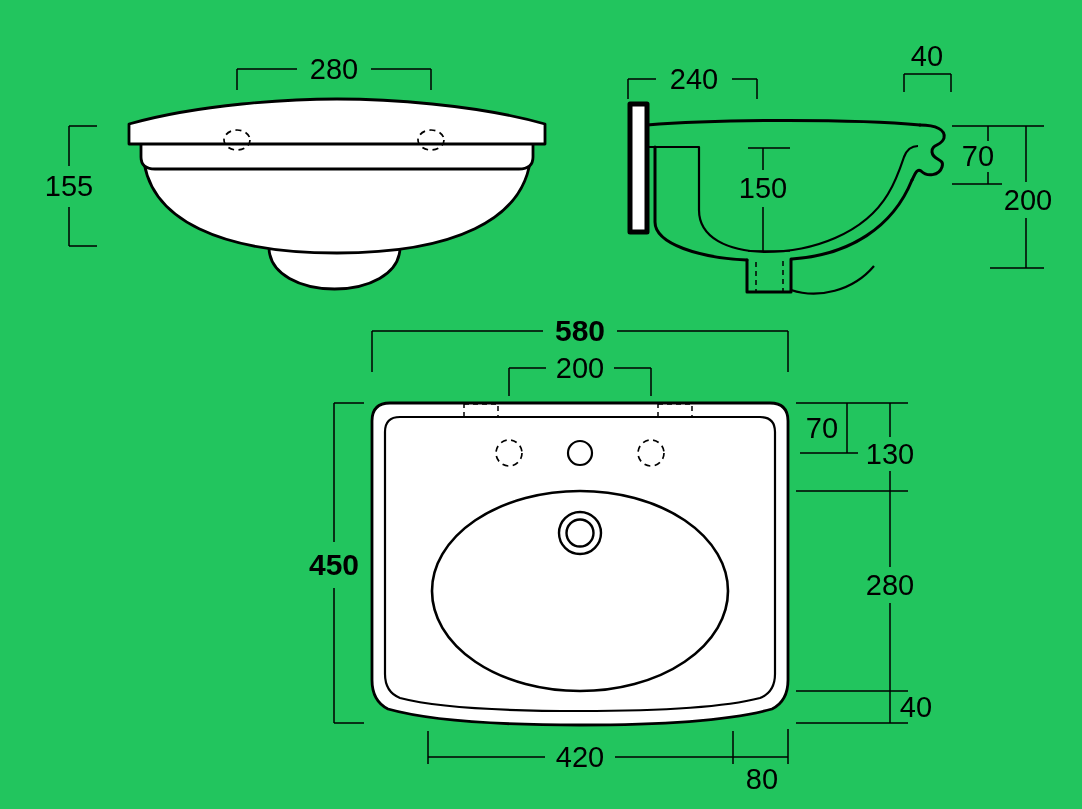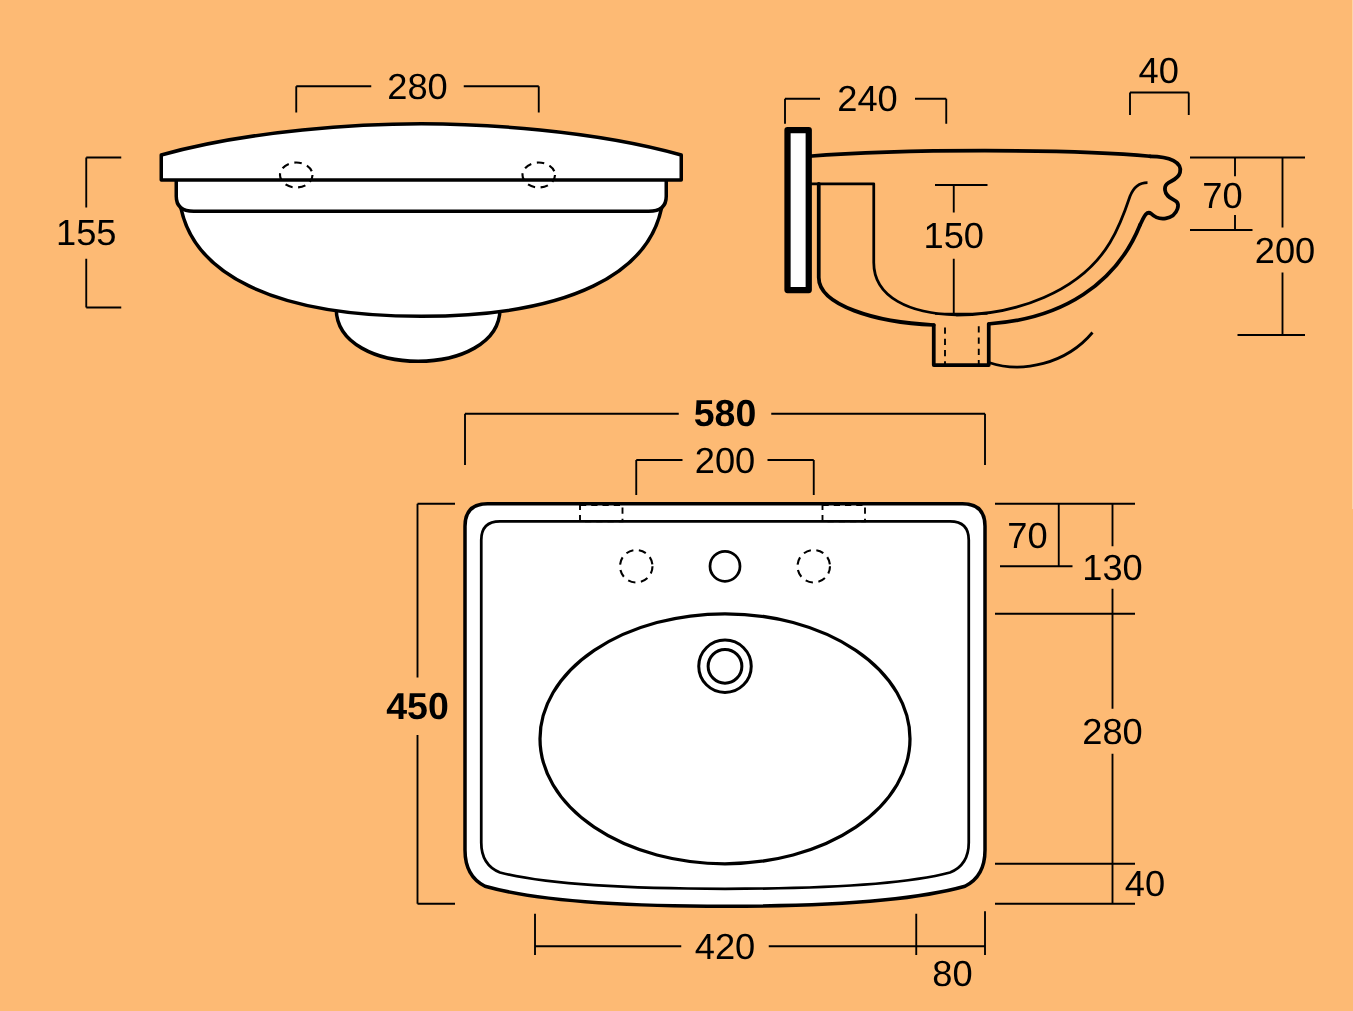--- a/index.html
+++ b/index.html
@@ -1,16 +1,16 @@
 <!DOCTYPE html>
 <html><head>
 <meta charset="utf-8">
 <style>
   html,body{margin:0;padding:0;background:#ffffff;width:1082px;height:809px;overflow:hidden;}
-  .drawing-wrap{width:1082px;height:809px;background:#fdba74;}
+  .drawing-wrap{width:1082px;height:809px;background:#22c55e;}
   text{font-family:"Liberation Sans","DejaVu Sans",sans-serif;fill:#000;}
   .dim{font-size:29px;}
   .dim-bold{font-size:30px;font-weight:bold;}
   .outline{fill:#fff;stroke:#000;stroke-width:2.8;stroke-linejoin:round;}
   .thin-outline{fill:none;stroke:#000;stroke-width:2.2;stroke-linejoin:round;}
   .stroke3{fill:none;stroke:#000;stroke-width:3;stroke-linecap:round;stroke-linejoin:round;}
   .stroke5{fill:#fff;stroke:#000;stroke-width:5;stroke-linejoin:round;}
   .dimline{stroke:#000;stroke-width:1.5;fill:none;stroke-linecap:butt;}
   .dash{fill:none;stroke:#000;stroke-width:1.7;stroke-dasharray:6 4.5;}
   .dash-thin{fill:none;stroke:#000;stroke-width:1.5;stroke-dasharray:5 4;}

